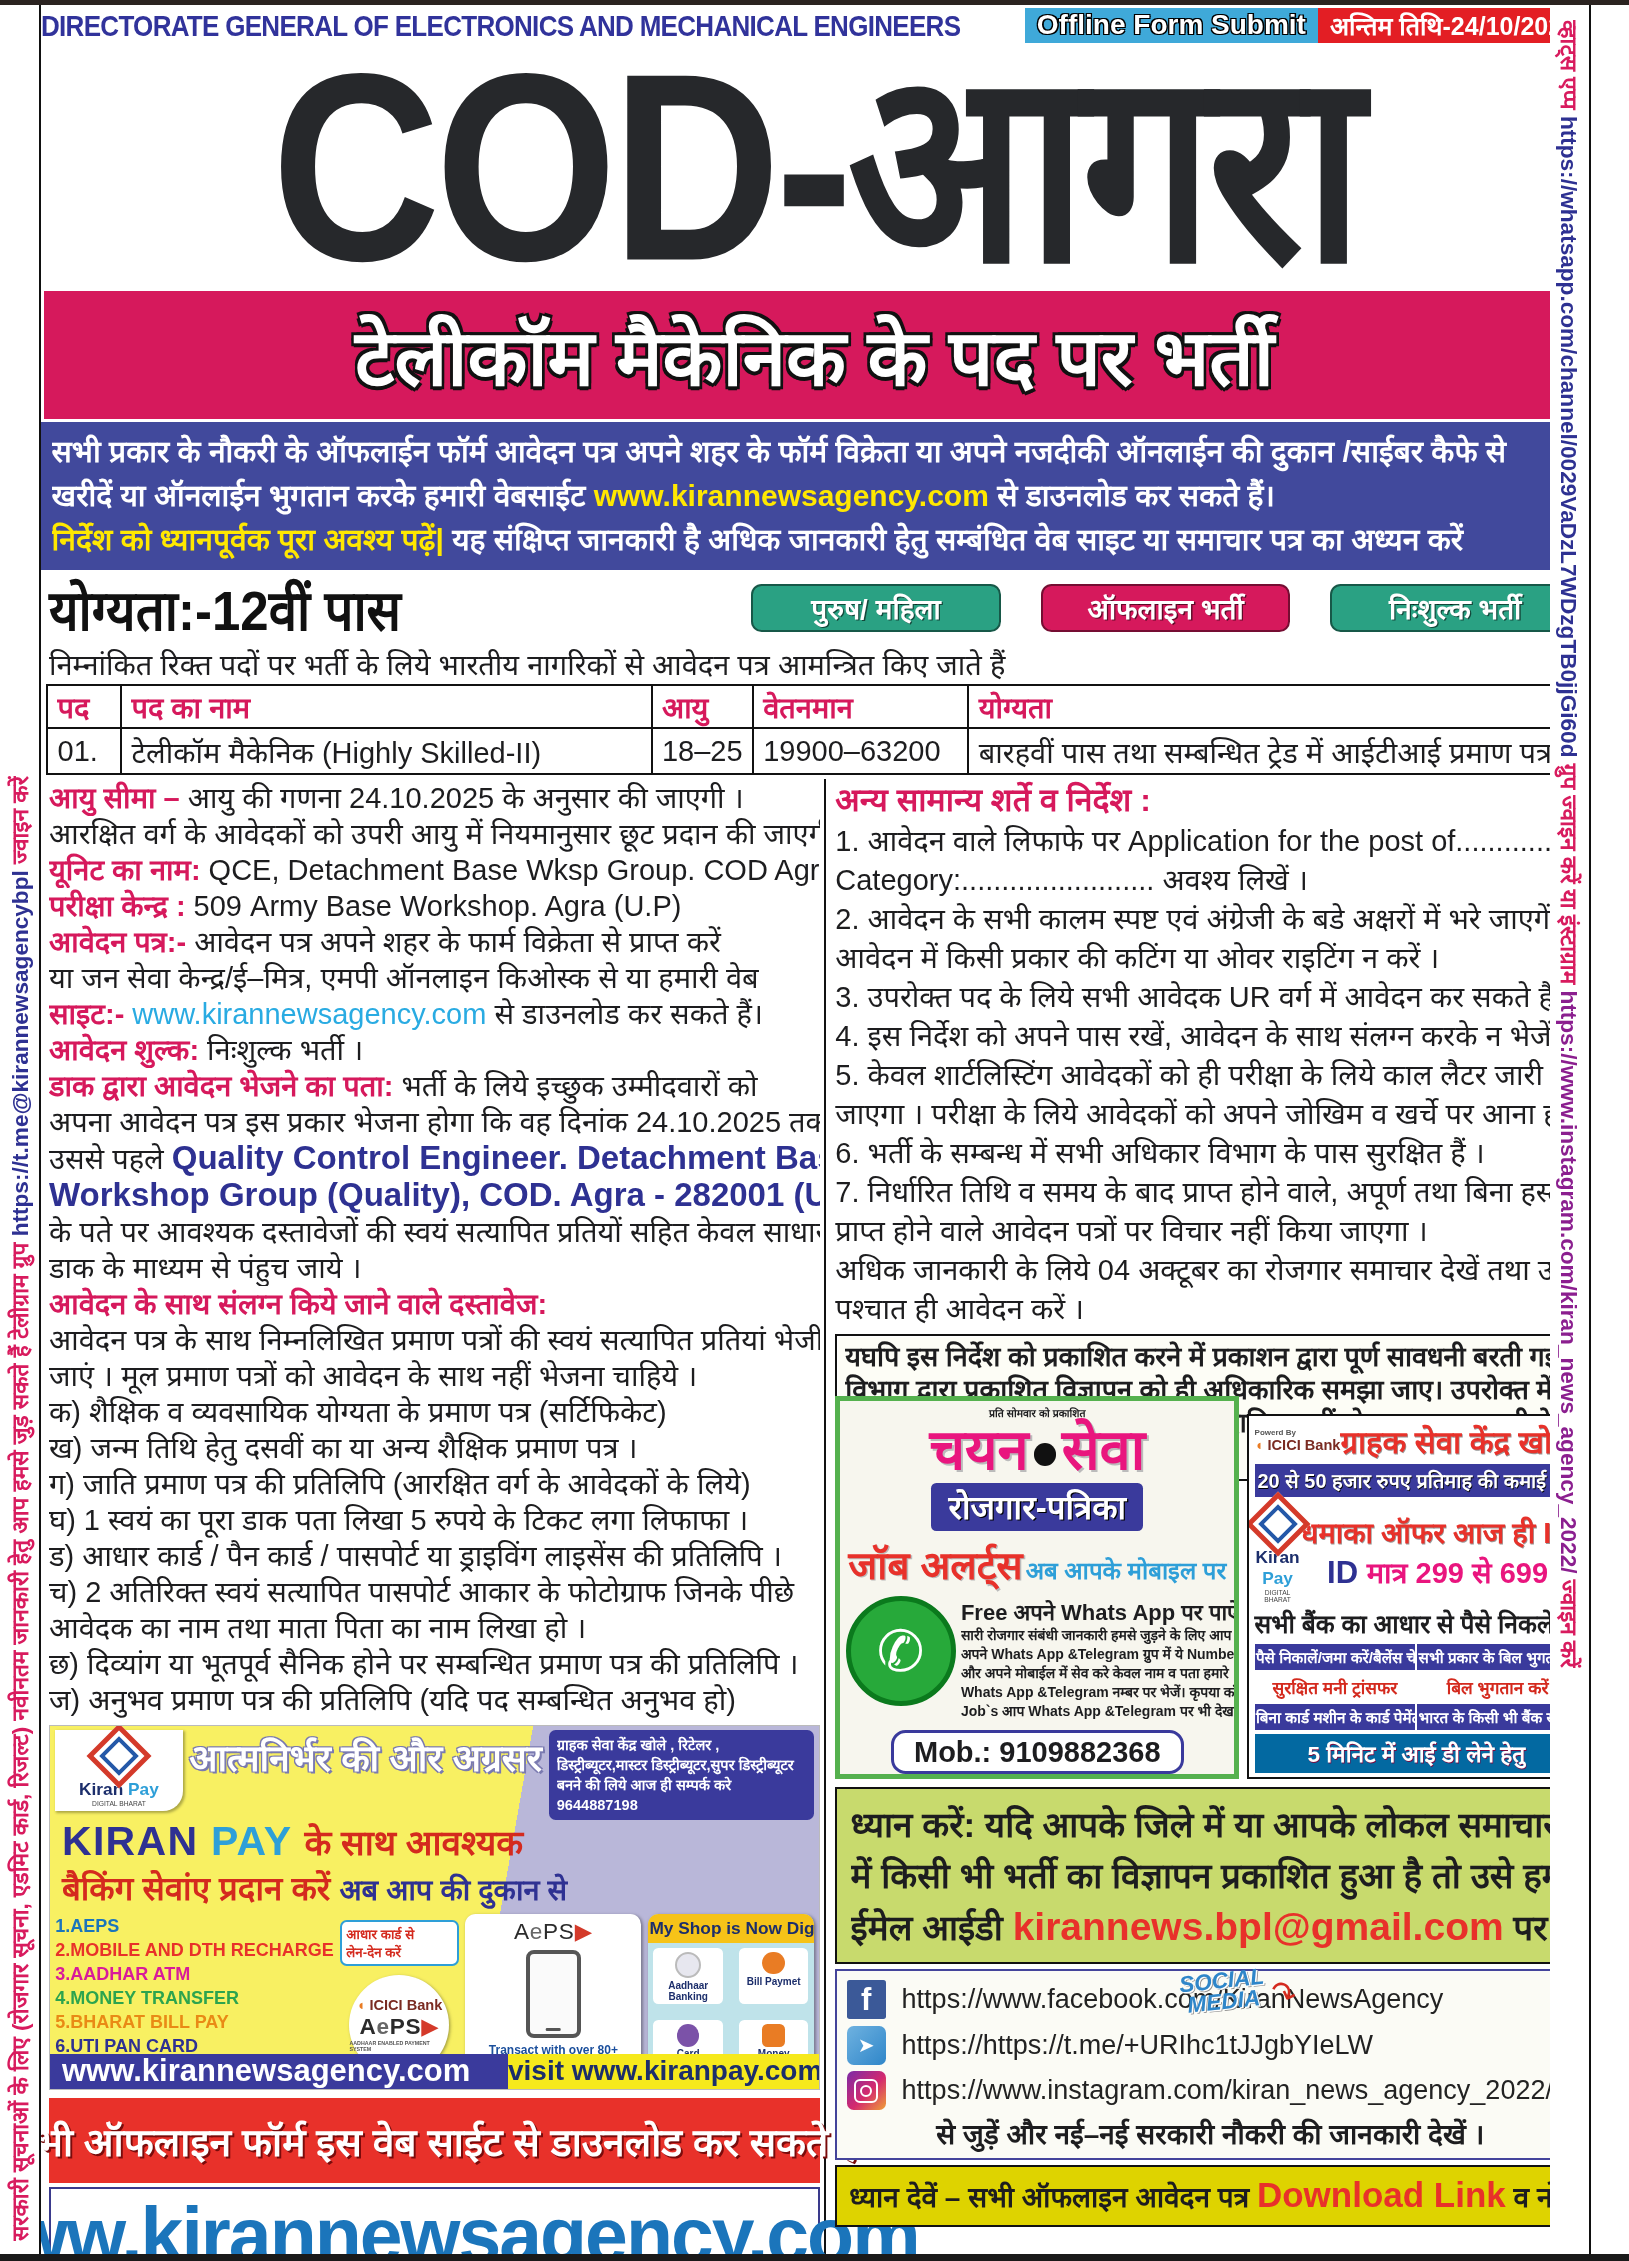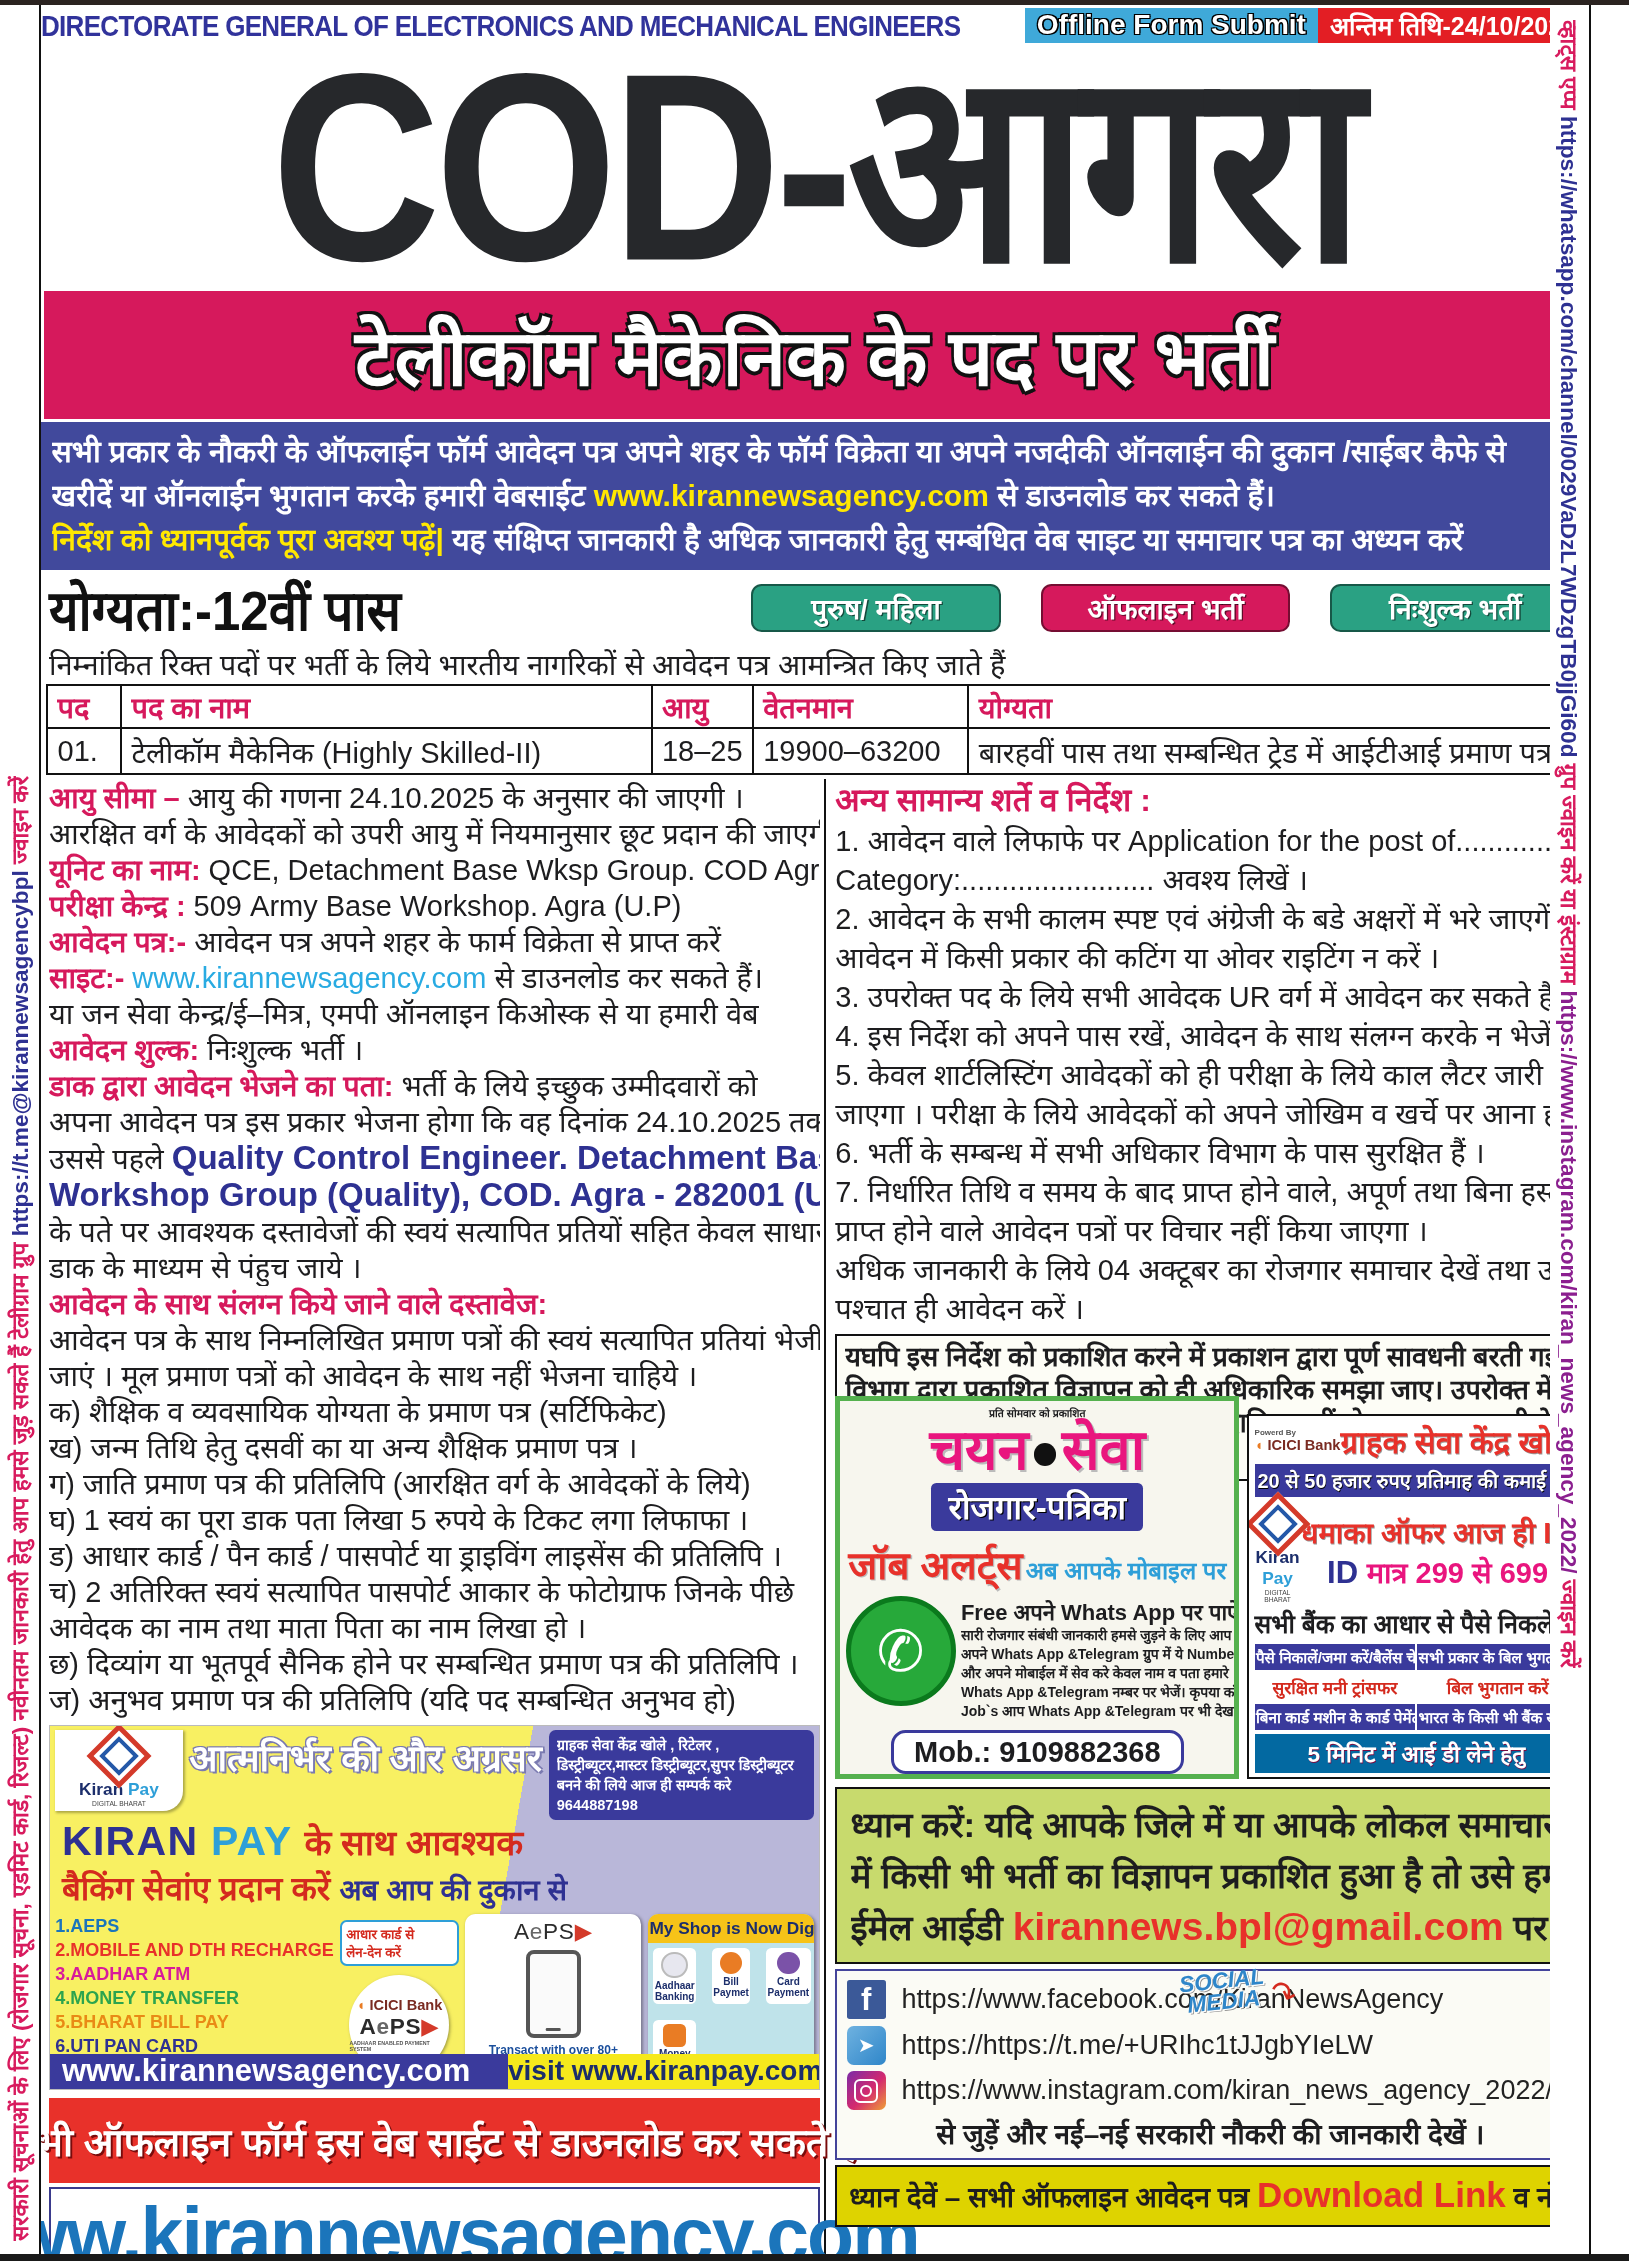--- a/index.html
+++ b/index.html
@@ -160,21 +160,21 @@
   .aeps-logo .e{color:#666;}
   .aeps-logo .arrow{color:#d43a2a;}
   .aeps-tiny{font-size:5.3px;color:#555;}
   .aeps-card{background:#fff;border-radius:10.6px;width:168px;height:200px;padding:4px 5.3px;text-align:center;box-shadow:1.3px 1.3px 3.3px rgba(0,0,0,.35);}
   .phone-art{width:47px;height:80px;border:4px solid #555;border-radius:8px;margin:5.3px auto;background:#fafafa;position:relative;}
   .phone-art::after{content:"";position:absolute;left:50%;bottom:2.7px;transform:translateX(-50%);width:14.6px;height:2.7px;background:#555;border-radius:1.3px;}
   .transact{font-size:12px;font-weight:bold;color:#1b4f9c;}
   .branchless{font-size:10.6px;font-weight:bold;text-align:left;margin-top:6.7px;}
   .shop-card{background:#bfe3ea;border-radius:10.6px;width:168px;height:200px;overflow:hidden;box-shadow:1.3px 1.3px 3.3px rgba(0,0,0,.35);}
   .shop-hdr{background:#f6c318;color:#1c2e6b;font-size:17.3px;font-weight:bold;text-align:center;padding:4px 1.3px;white-space:nowrap;}
-  .tiles{display:grid;grid-template-columns:1fr 1fr 1fr;gap:16px;padding:5.3px;}
+  .tiles{display:grid;grid-template-columns:1fr 1fr;gap:16px;padding:5.3px;}
   .tile{background:#fff;border-radius:5.3px;text-align:center;font-size:10px;font-weight:bold;color:#1c2e6b;padding:2.7px 1.3px;}
   .tile::before{content:"";display:block;width:22.6px;height:22.6px;border-radius:50%;margin:1.3px auto;}
   .tile:nth-child(1)::before{background:#e7e7ef;border:2px solid #bbb;}
   .tile:nth-child(2)::before{background:#e97c24;}
   .tile:nth-child(3)::before{background:#7b52a8;}
   .tile:nth-child(4)::before{background:#e97c24;border-radius:5.3px;}
   .ours{background:#1b4f9c;color:#fff;display:table;margin:0 auto;font-size:10.6px;font-weight:bold;padding:1.3px 8px;border-radius:4px;}
   .mini2{display:flex;justify-content:center;gap:9.3px;margin-top:4px;}
   .mini2 span{font-size:6.7px;font-weight:bold;color:#123;}
   .mini2 span::before{content:"";display:block;width:20px;height:20px;border-radius:50%;margin:0 auto 1.3px;}
@@ -259,22 +259,22 @@
 
   <div class="cols">
 
     <div class="lcol">
       <div>
           <div class="rl"><span class="pink">आयु सीमा – </span><span>आयु की गणना 24.10.2025 के अनुसार की जाएगी ।</span></div>
           <div class="rl"><span>आरक्षित वर्ग के आवेदकों को उपरी आयु में नियमानुसार छूट प्रदान की जाएगी ।</span></div>
           <div class="rl"><span class="pink">यूनिट का नाम: </span><span>QCE, Detachment Base Wksp Group. COD Agra</span></div>
           <div class="rl"><span class="pink">परीक्षा केन्द्र : </span><span>509 Army Base Workshop. Agra (U.P)</span></div>
           <div class="rl"><span class="pink">आवेदन पत्र:- </span><span>आवेदन पत्र अपने शहर के फार्म विक्रेता से प्राप्त करें</span></div>
+          <div class="rl"><span>या जन सेवा केन्द्र/ई–मित्र, एमपी ऑनलाइन किओस्क से या हमारी वेब</span></div>
           <div class="rl"><span class="pink">साइट:- </span><span class="cyan">www.kirannewsagency.com</span><span> से डाउनलोड कर सकते हैं।</span></div>
-          <div class="rl"><span>या जन सेवा केन्द्र/ई–मित्र, एमपी ऑनलाइन किओस्क से या हमारी वेब</span></div>
           <div class="rl"><span class="pink">आवेदन शुल्क: </span><span>निःशुल्क भर्ती ।</span></div>
           <div class="rl"><span class="pink">डाक द्वारा आवेदन भेजने का पता: </span><span>भर्ती के लिये इच्छुक उम्मीदवारों को</span></div>
           <div class="rl"><span>अपना आवेदन पत्र इस प्रकार भेजना होगा कि वह दिनांक 24.10.2025 तक या</span></div>
           <div class="rl"><span>उससे पहले </span><span class="blue-lg">Quality Control Engineer. Detachment Base</span></div>
           <div class="rl"><span class="blue-lg">Workshop Group (Quality), COD. Agra - 282001 (UP)</span></div>
           <div class="rl"><span>के पते पर आवश्यक दस्तावेजों की स्वयं सत्यापित प्रतियों सहित केवल साधारण</span></div>
           <div class="rl"><span>डाक के माध्यम से पंहुच जाये ।</span></div>
           <div class="rl"><span class="pink">आवेदन के साथ संलग्न किये जाने वाले दस्तावेज:</span></div>
           <div class="rl"><span>आवेदन पत्र के साथ निम्नलिखित प्रमाण पत्रों की स्वयं सत्यापित प्रतियां भेजी</span></div>
           <div class="rl"><span>जाएं । मूल प्रमाण पत्रों को आवेदन के साथ नहीं भेजना चाहिये ।</span></div>

